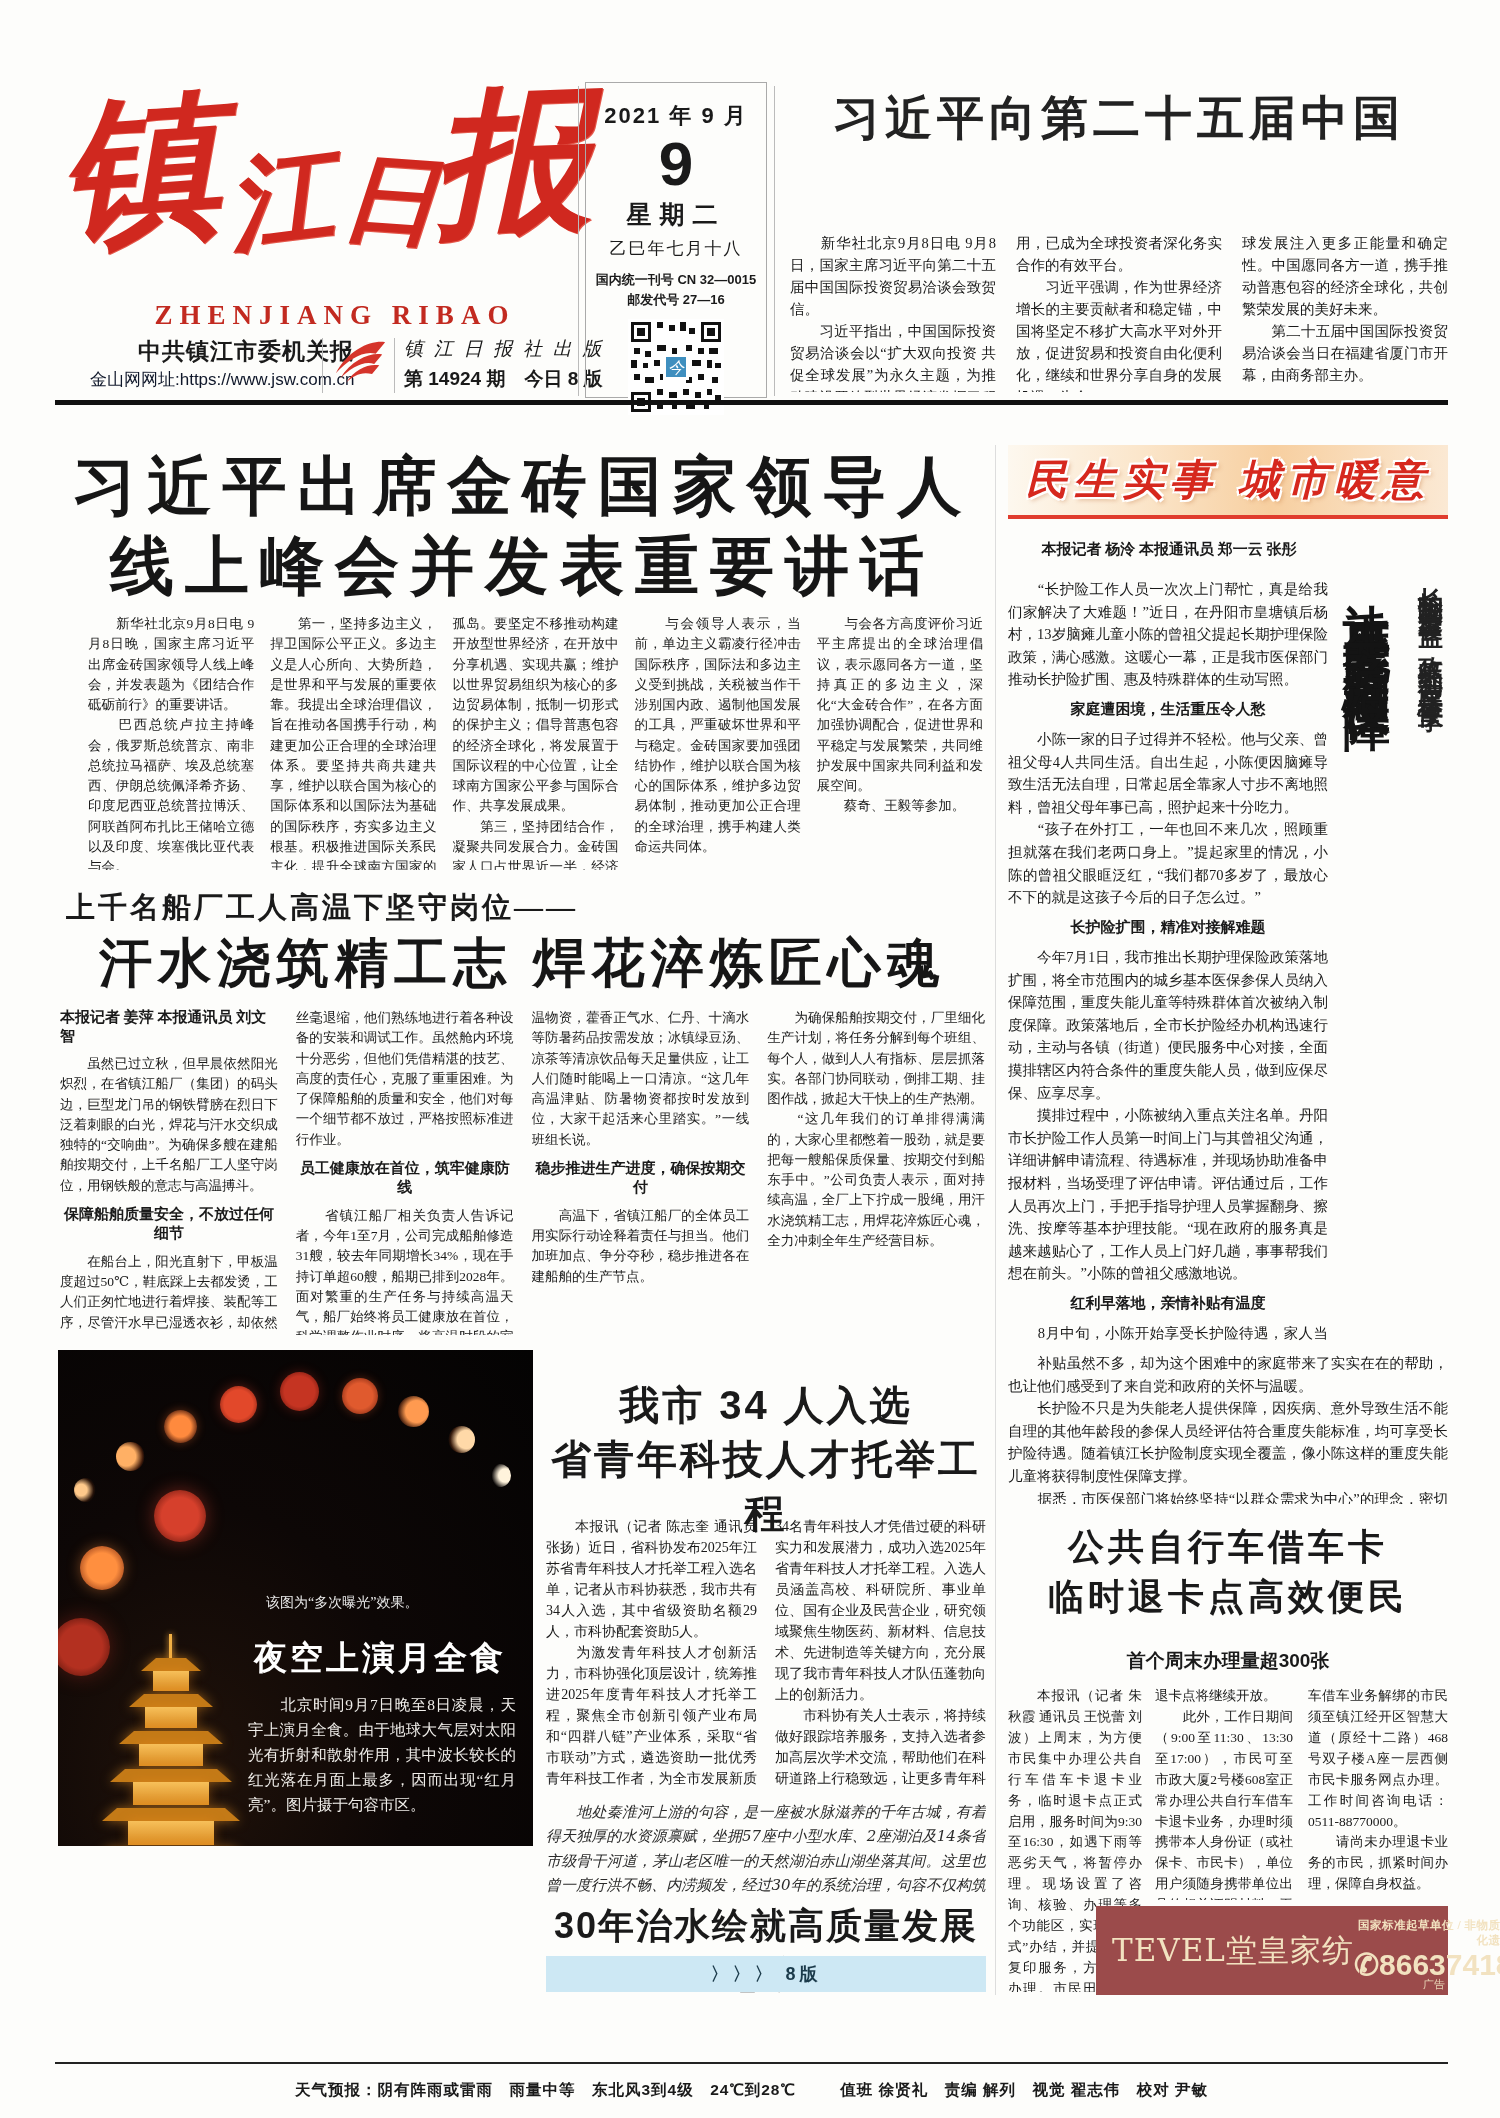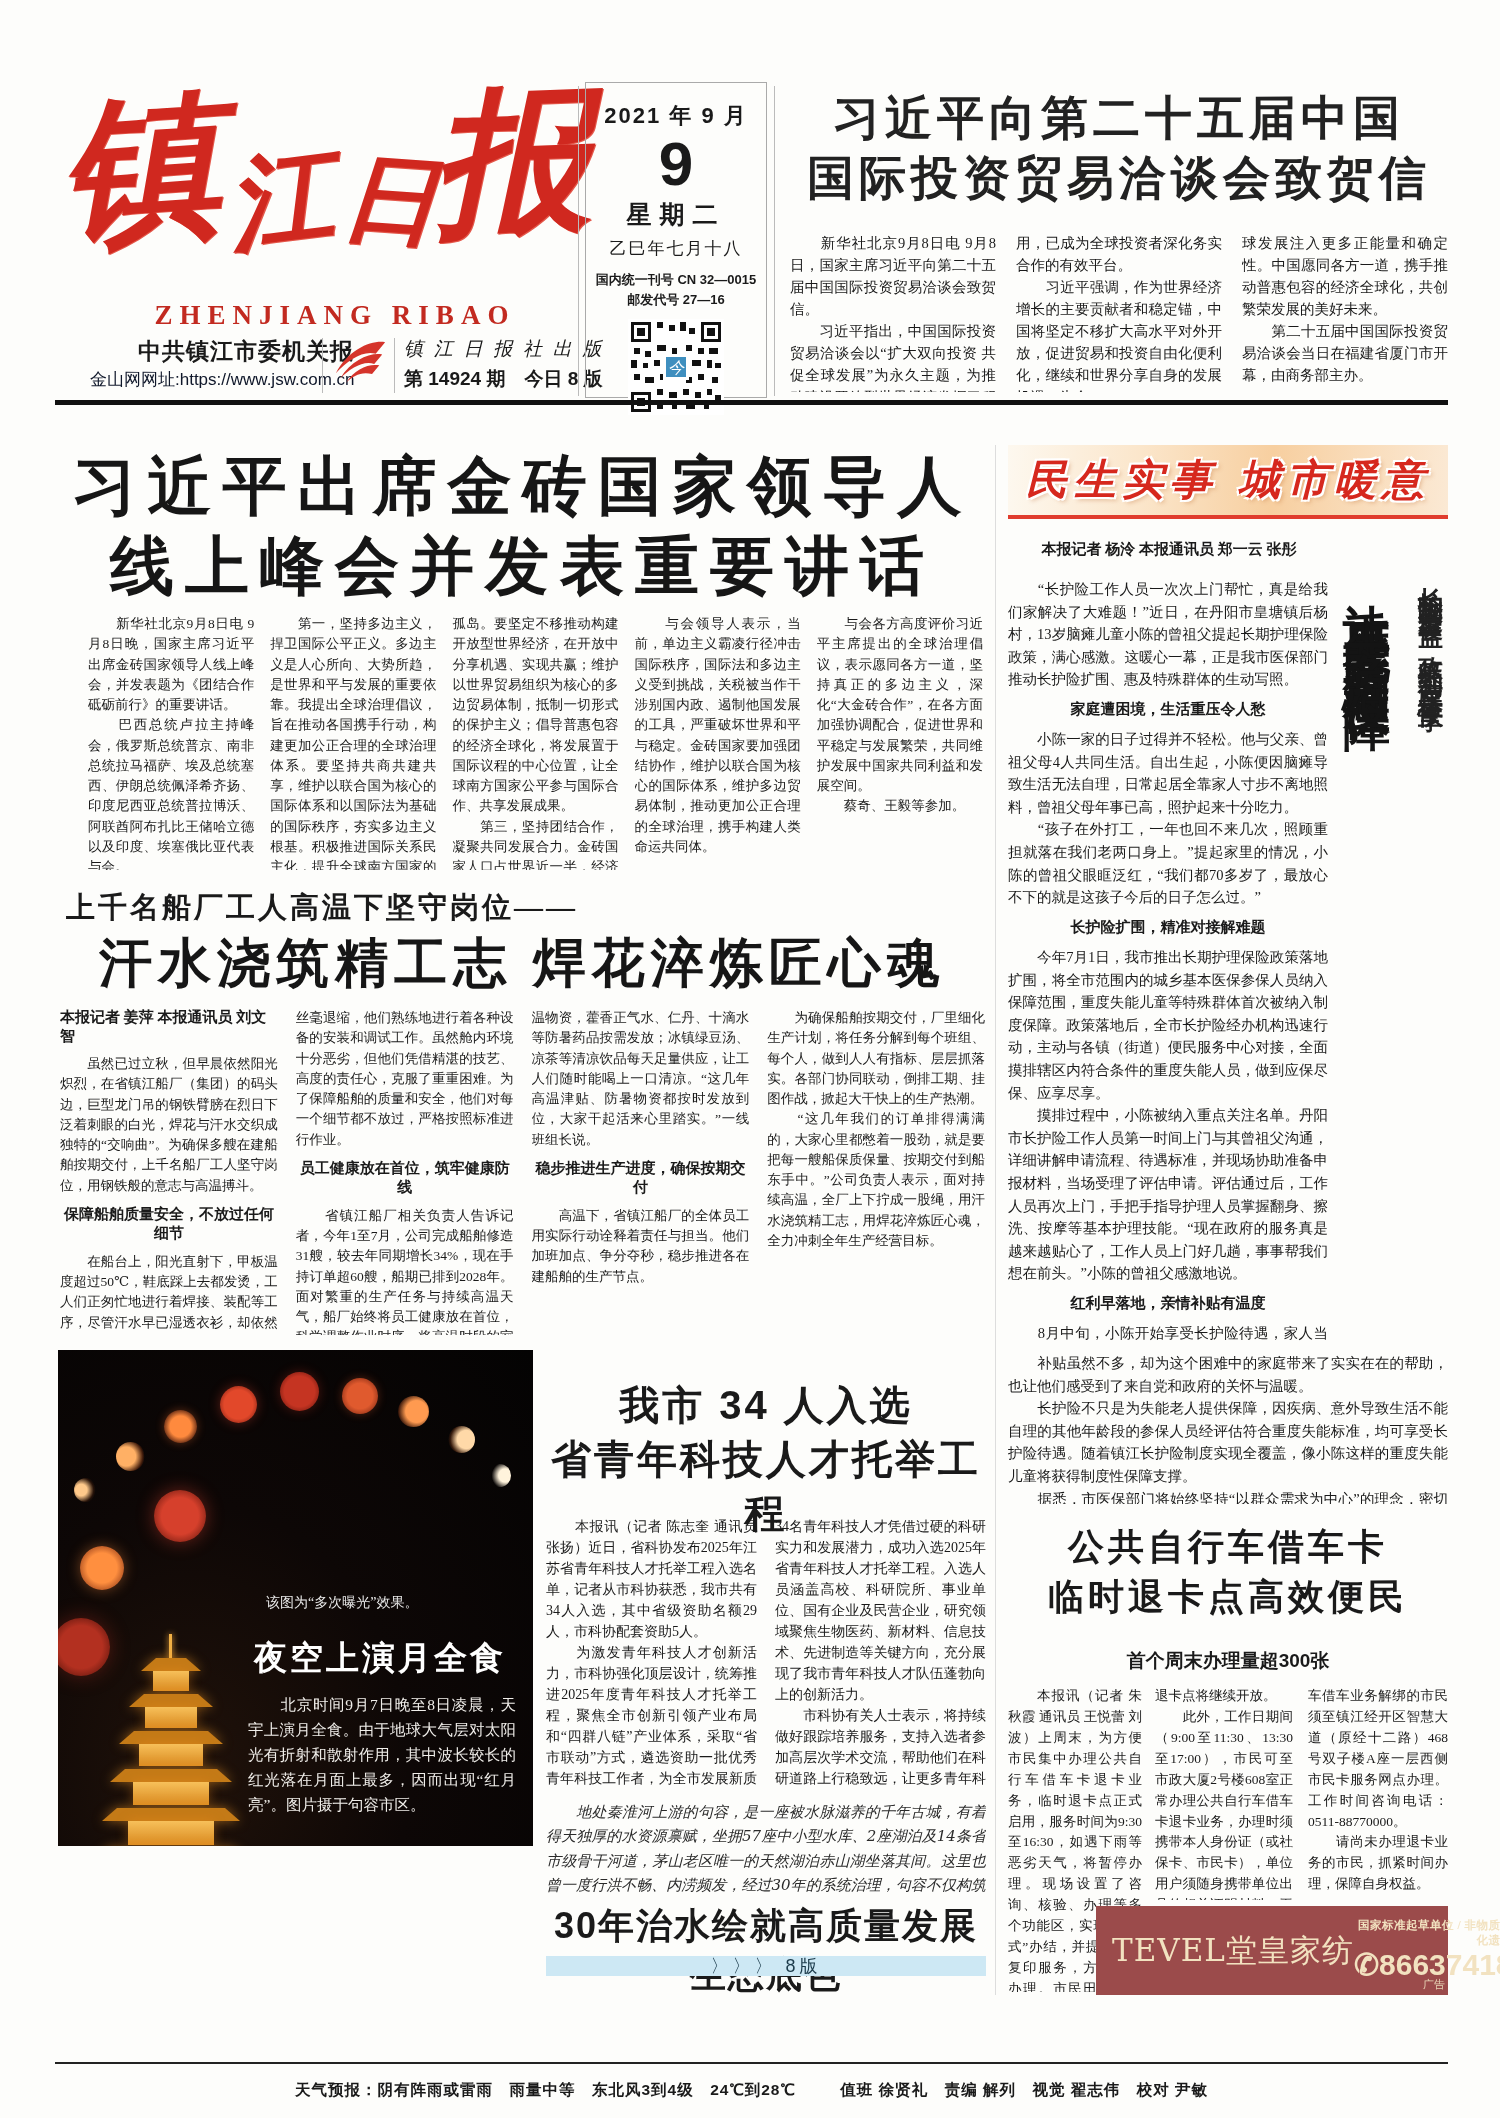--- a/index.html
+++ b/index.html
@@ -89,22 +89,22 @@
     filter:drop-shadow(0 0 6px rgba(255,160,40,.55)); }
   .tier { position:absolute; background:linear-gradient(#f7c05a,#d98a20); box-shadow:0 0 12px rgba(255,150,30,.35); }
   .treeblob { position:absolute; background:#170d04; border-radius:50%; }
 
   
   .talent-h { font-size:40px; font-weight:900; letter-spacing:3px; text-align:center;
     font-family:"Liberation Sans",sans-serif; line-height:1.35; }
   .kai { font-family:"DejaVu Serif",serif; font-style:italic; font-size:15px; line-height:1.62; color:#2a2a2a; }
   .water-h { font-size:36px; font-weight:900; letter-spacing:2px; text-align:center;
     font-family:"Liberation Sans",sans-serif; }
-  .pg-strip { background:#cde8f4; height:20px; display:flex; align-items:center; justify-content:center;
-    font-size:18px; font-weight:400; color:#1b3a4a; letter-spacing:4px; font-family:"Liberation Sans",sans-serif;}
+  .pg-strip { background:#cde8f4; height:36px; display:flex; align-items:center; justify-content:center;
+    font-size:18px; font-weight:700; color:#1b3a4a; letter-spacing:4px; font-family:"Liberation Sans",sans-serif;}
 
   
   .ad { position:absolute; left:1096px; top:1906px; width:352px; height:89px; background:#9b4b4b;
     display:flex; align-items:center; padding:0 10px 0 16px; }
   .ad-brand { color:#f2e2c0; font-size:31px; font-family:"DejaVu Serif",serif; letter-spacing:1px; white-space:nowrap;}
   .ad-right { margin-left:auto; text-align:right; color:#f2e2c0; padding-right:14px;}
   .ad-tag { font-size:11.5px; font-weight:700; letter-spacing:.5px; }
   .ad-phone { font-size:30px; font-weight:800; font-family:"Liberation Sans",sans-serif; line-height:1.15;}
   .ad-label { position:absolute; right:3px; bottom:3px; font-size:11px; color:#e6d2b4; }
   .footer-line { font-size:15.5px; text-align:center; letter-spacing:1px; font-weight:600;
@@ -203,21 +203,20 @@
         <text x="16.5" y="18.6" font-size="5.5" fill="#fff" text-anchor="middle" font-style="italic">今</text>
       </svg>
     </div>
   </div>
 
   <div class="vline" style="left:578px;top:86px;height:310px;"></div>
   <div class="vline" style="left:774px;top:86px;height:310px;"></div>
 
   <div class="abs" style="left:790px;top:88px;width:658px;">
     <div class="tr-headline">习近平向第二十五届中国</div>
-    <div class="tr-headline">国际投资贸易洽谈会致贺信</div>
   </div>
   <div class="abs" style="left:790px;top:232px;width:658px;height:160px;display:flex;gap:20px;">
     <div class="newscol just pre hide-ovf" style="width:206px;height:160px;">　　新华社北京9月8日电 9月8日，国家主席习近平向第二十五届中国国际投资贸易洽谈会致贺信。
 　　习近平指出，中国国际投资贸易洽谈会以“扩大双向投资 共促全球发展”为永久主题，为推动建设开放型世界经济发挥了积极作</div>
     <div class="newscol just pre hide-ovf" style="width:206px;height:160px;">用，已成为全球投资者深化务实合作的有效平台。
 　　习近平强调，作为世界经济增长的主要贡献者和稳定锚，中国将坚定不移扩大高水平对外开放，促进贸易和投资自由化便利化，继续和世界分享自身的发展机遇，为全</div>
     <div class="newscol just pre hide-ovf" style="width:206px;height:160px;">球发展注入更多正能量和确定性。中国愿同各方一道，携手推动普惠包容的经济全球化，共创繁荣发展的美好未来。
 　　第二十五届中国国际投资贸易洽谈会当日在福建省厦门市开幕，由商务部主办。</div>
   </div>
 

